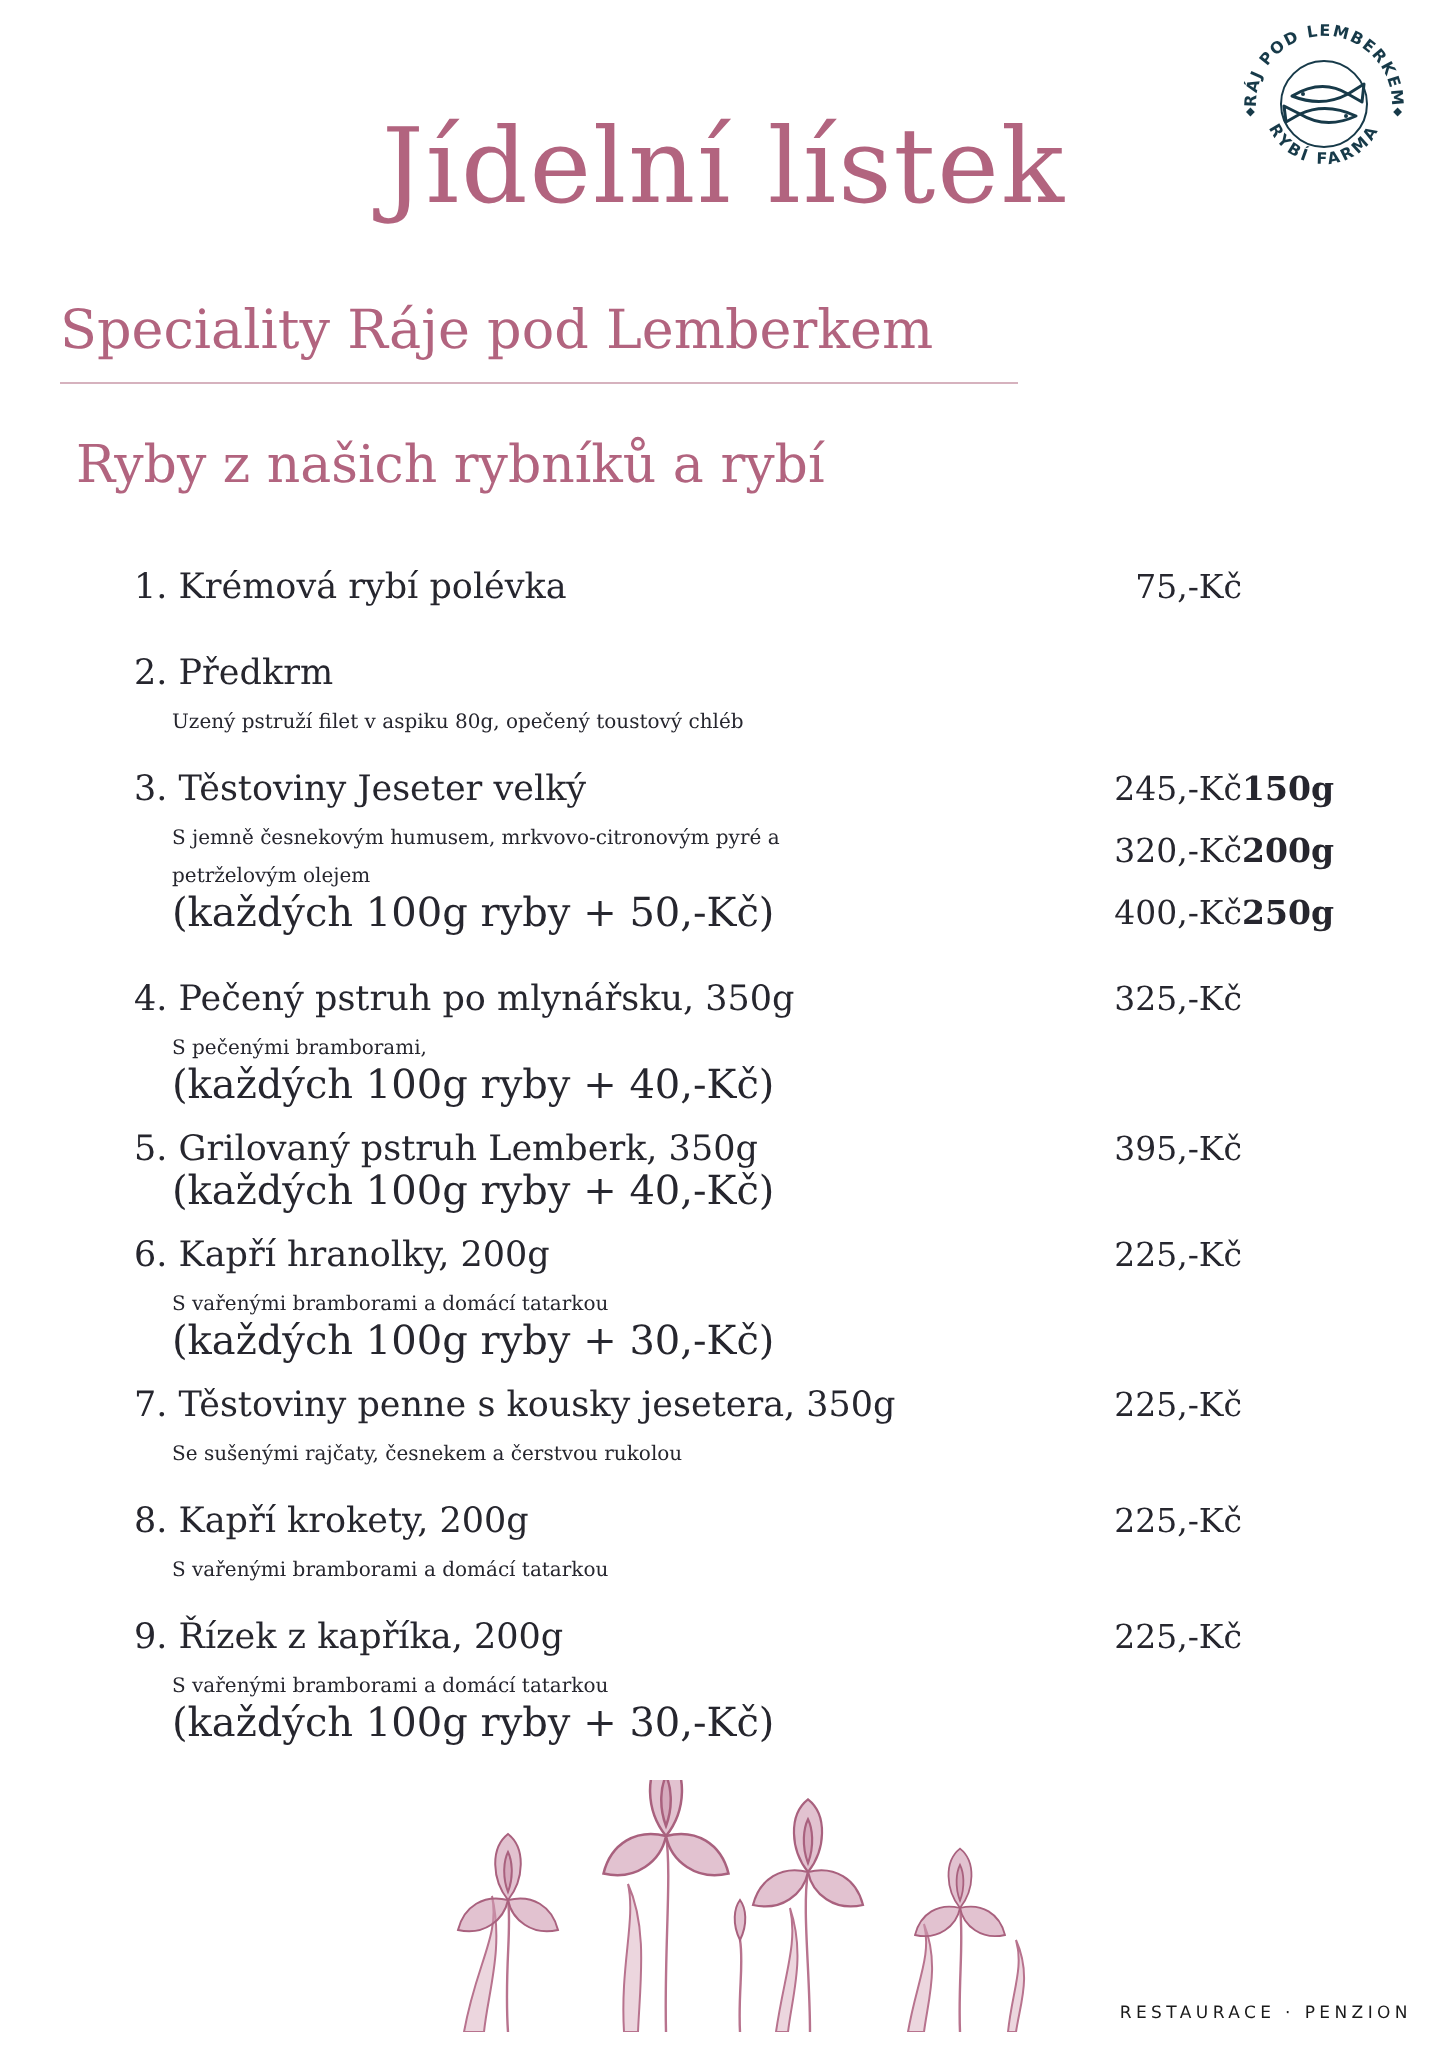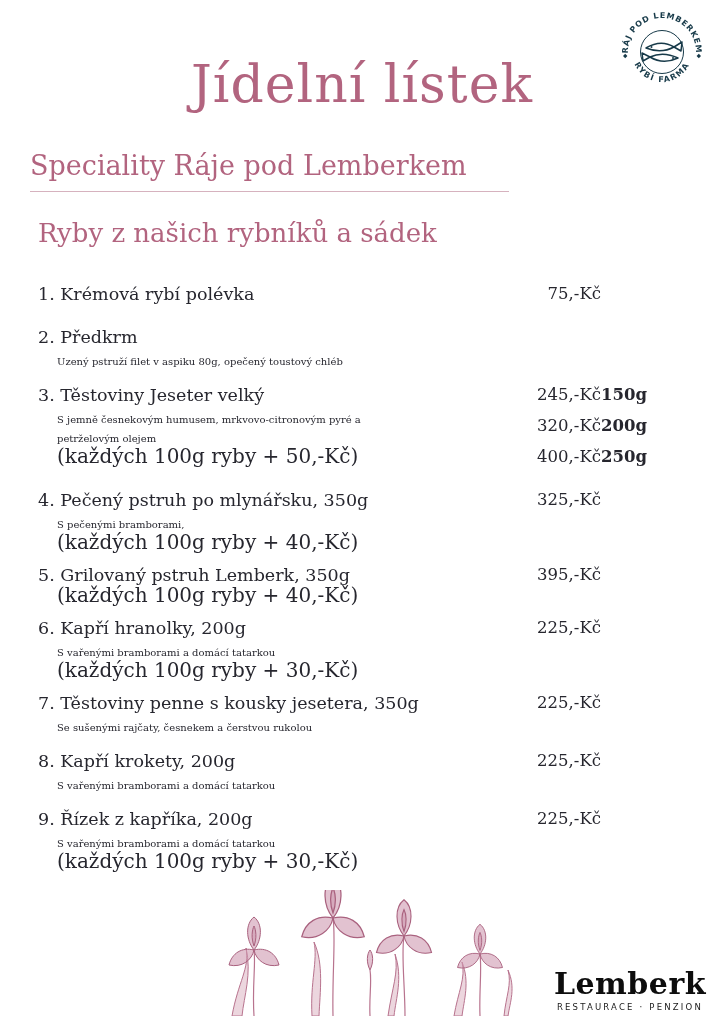--- a/index.html
+++ b/index.html
@@ -17,21 +17,21 @@
     font-size:52px; font-weight:400; color:#b2647f;
     text-align:center; margin-top:54px; letter-spacing:1px;
   }
   .subtitle {
     display:inline-block; margin:36px 0 0 30px;
     font-size:27px; font-weight:400; color:#b2647f;
     border-bottom:1px solid #d6b2be; padding:0 42px 10px 0;
   }
   .section { margin:26px 0 0 38px; font-size:26px; font-weight:400; color:#b2647f; }
 
-  .menu { margin-top:34px; padding:0 81px 0 38px; }
+  .menu { margin-top:34px; padding:0 61px 0 38px;margin-left:29px; }
   .item { display:flex; margin-bottom:12px; }
   .item-left { flex:1; padding-right:8px; }
   .item-right { width:150px; flex-shrink:0; }
   .item-name { font-size:17.5px; line-height:24px; }
   .item-desc { font-size:10px; line-height:19px; margin:3px 0 0 19px; }
   .item-desc + .item-desc { margin-top:0; }
   .item-note { font-size:20px; line-height:17px; margin-left:19px; }
   .price-line { display:flex; justify-content:flex-end; font-size:16.5px; line-height:24px; margin-bottom:7px; white-space:nowrap; }
   .price { text-align:center; }
   .size { display:inline-block; width:42px; text-align:right; font-weight:bold; }
@@ -68,21 +68,21 @@
       <circle cx="57" cy="52" r="1" fill="#173a49" stroke="none"></circle>
     </g>
   </svg>
 
   <h1 class="title">Jídelní lístek</h1>
 
   <div>
     <h2 class="subtitle">Speciality Ráje pod Lemberkem</h2>
   </div>
 
-  <h3 class="section">Ryby z našich rybníků a sádek</h3>
+  <h3 class="section">Ryby z našich rybníků a rybí</h3>
 
   <div class="menu">
 
     <div class="item">
       <div class="item-left">
         <div class="item-name"><span>1.</span> <span>Krémová rybí polévka</span></div>
       </div>
       <div class="item-right">
         <div class="price-line">
             <span class="price">75,-Kč</span>
@@ -230,17 +230,16 @@
     <g fill="#cf9ab0" fill-opacity="0.6" stroke="#a9617e" stroke-width="1">
       <use href="#iris" transform="translate(62,60)"></use>
       <use href="#iris" transform="translate(141,28) scale(1.25)"></use>
       <use href="#iris" transform="translate(212,46) scale(1.1)"></use>
       <use href="#iris" transform="translate(288,64) scale(0.9)"></use>
       <path d="M178 80 C174 72 175 64 178 60 C181 64 182 72 178 80 Z"></path>
     </g>
   </svg>
 
   <div class="brand">
-    <div class="brand-name">Lemberk</div>
     <div class="brand-tag">RESTAURACE · PENZION</div>
   </div>
 
 </div>
 
 </body></html>

